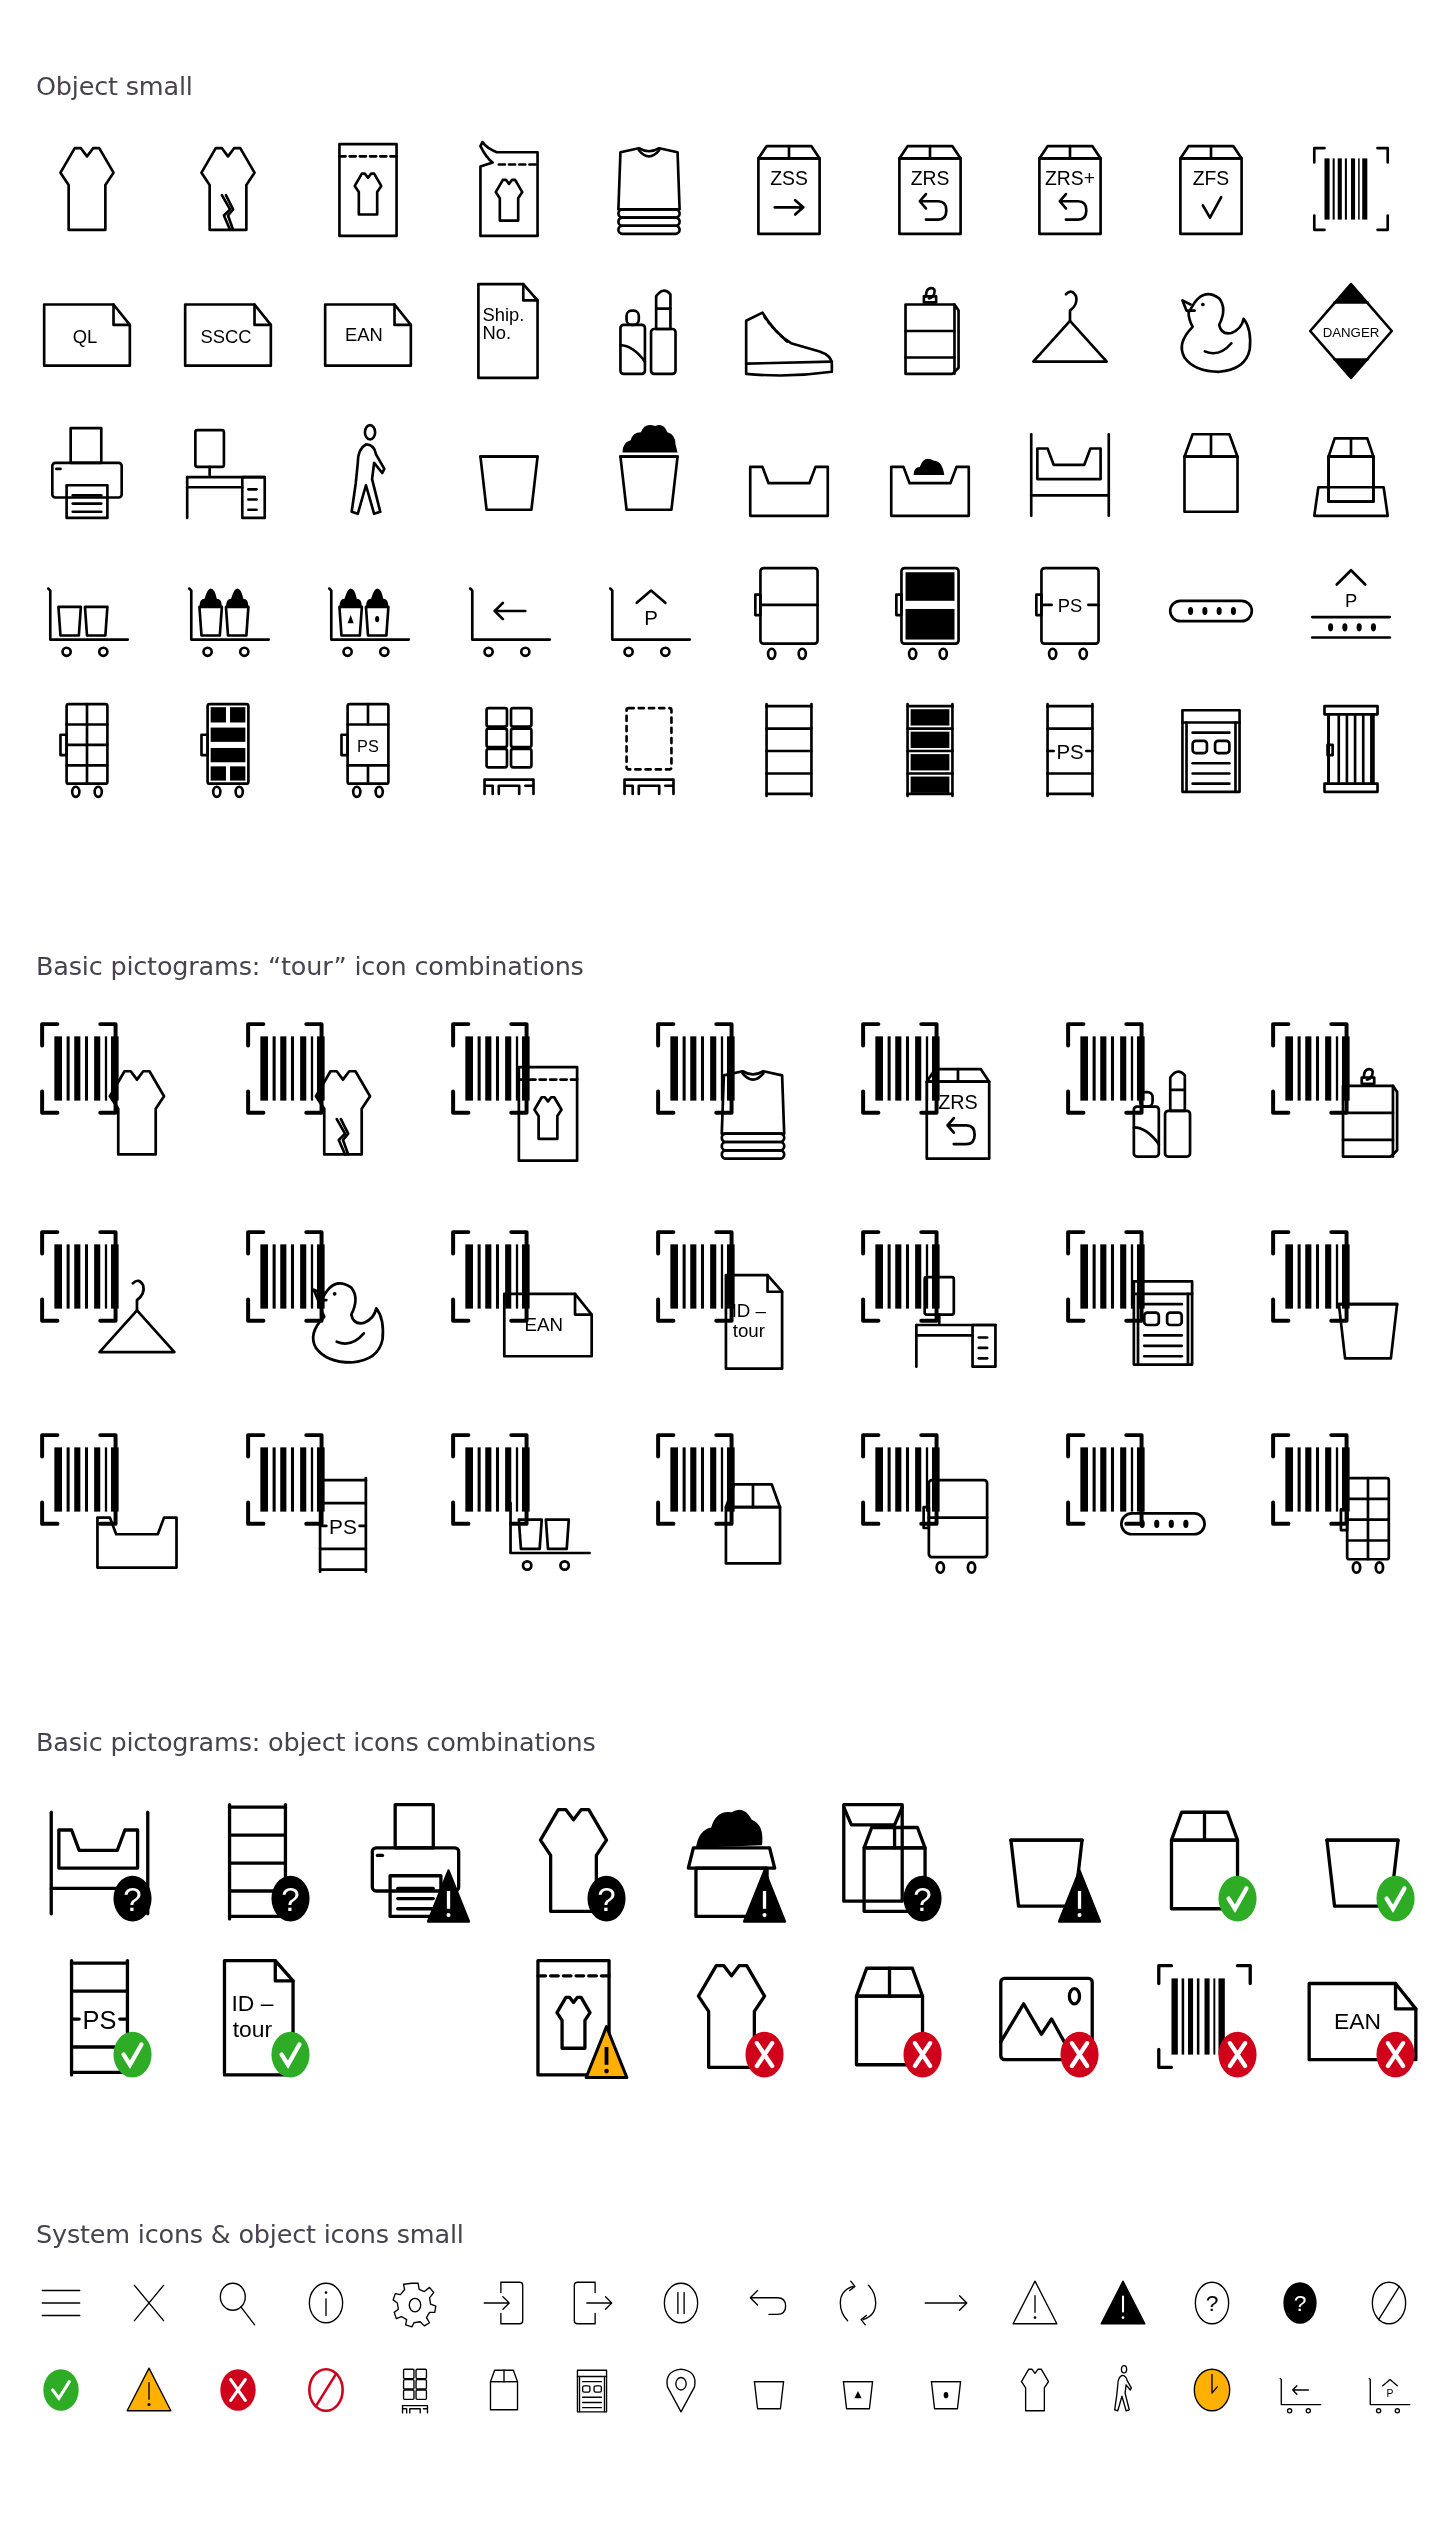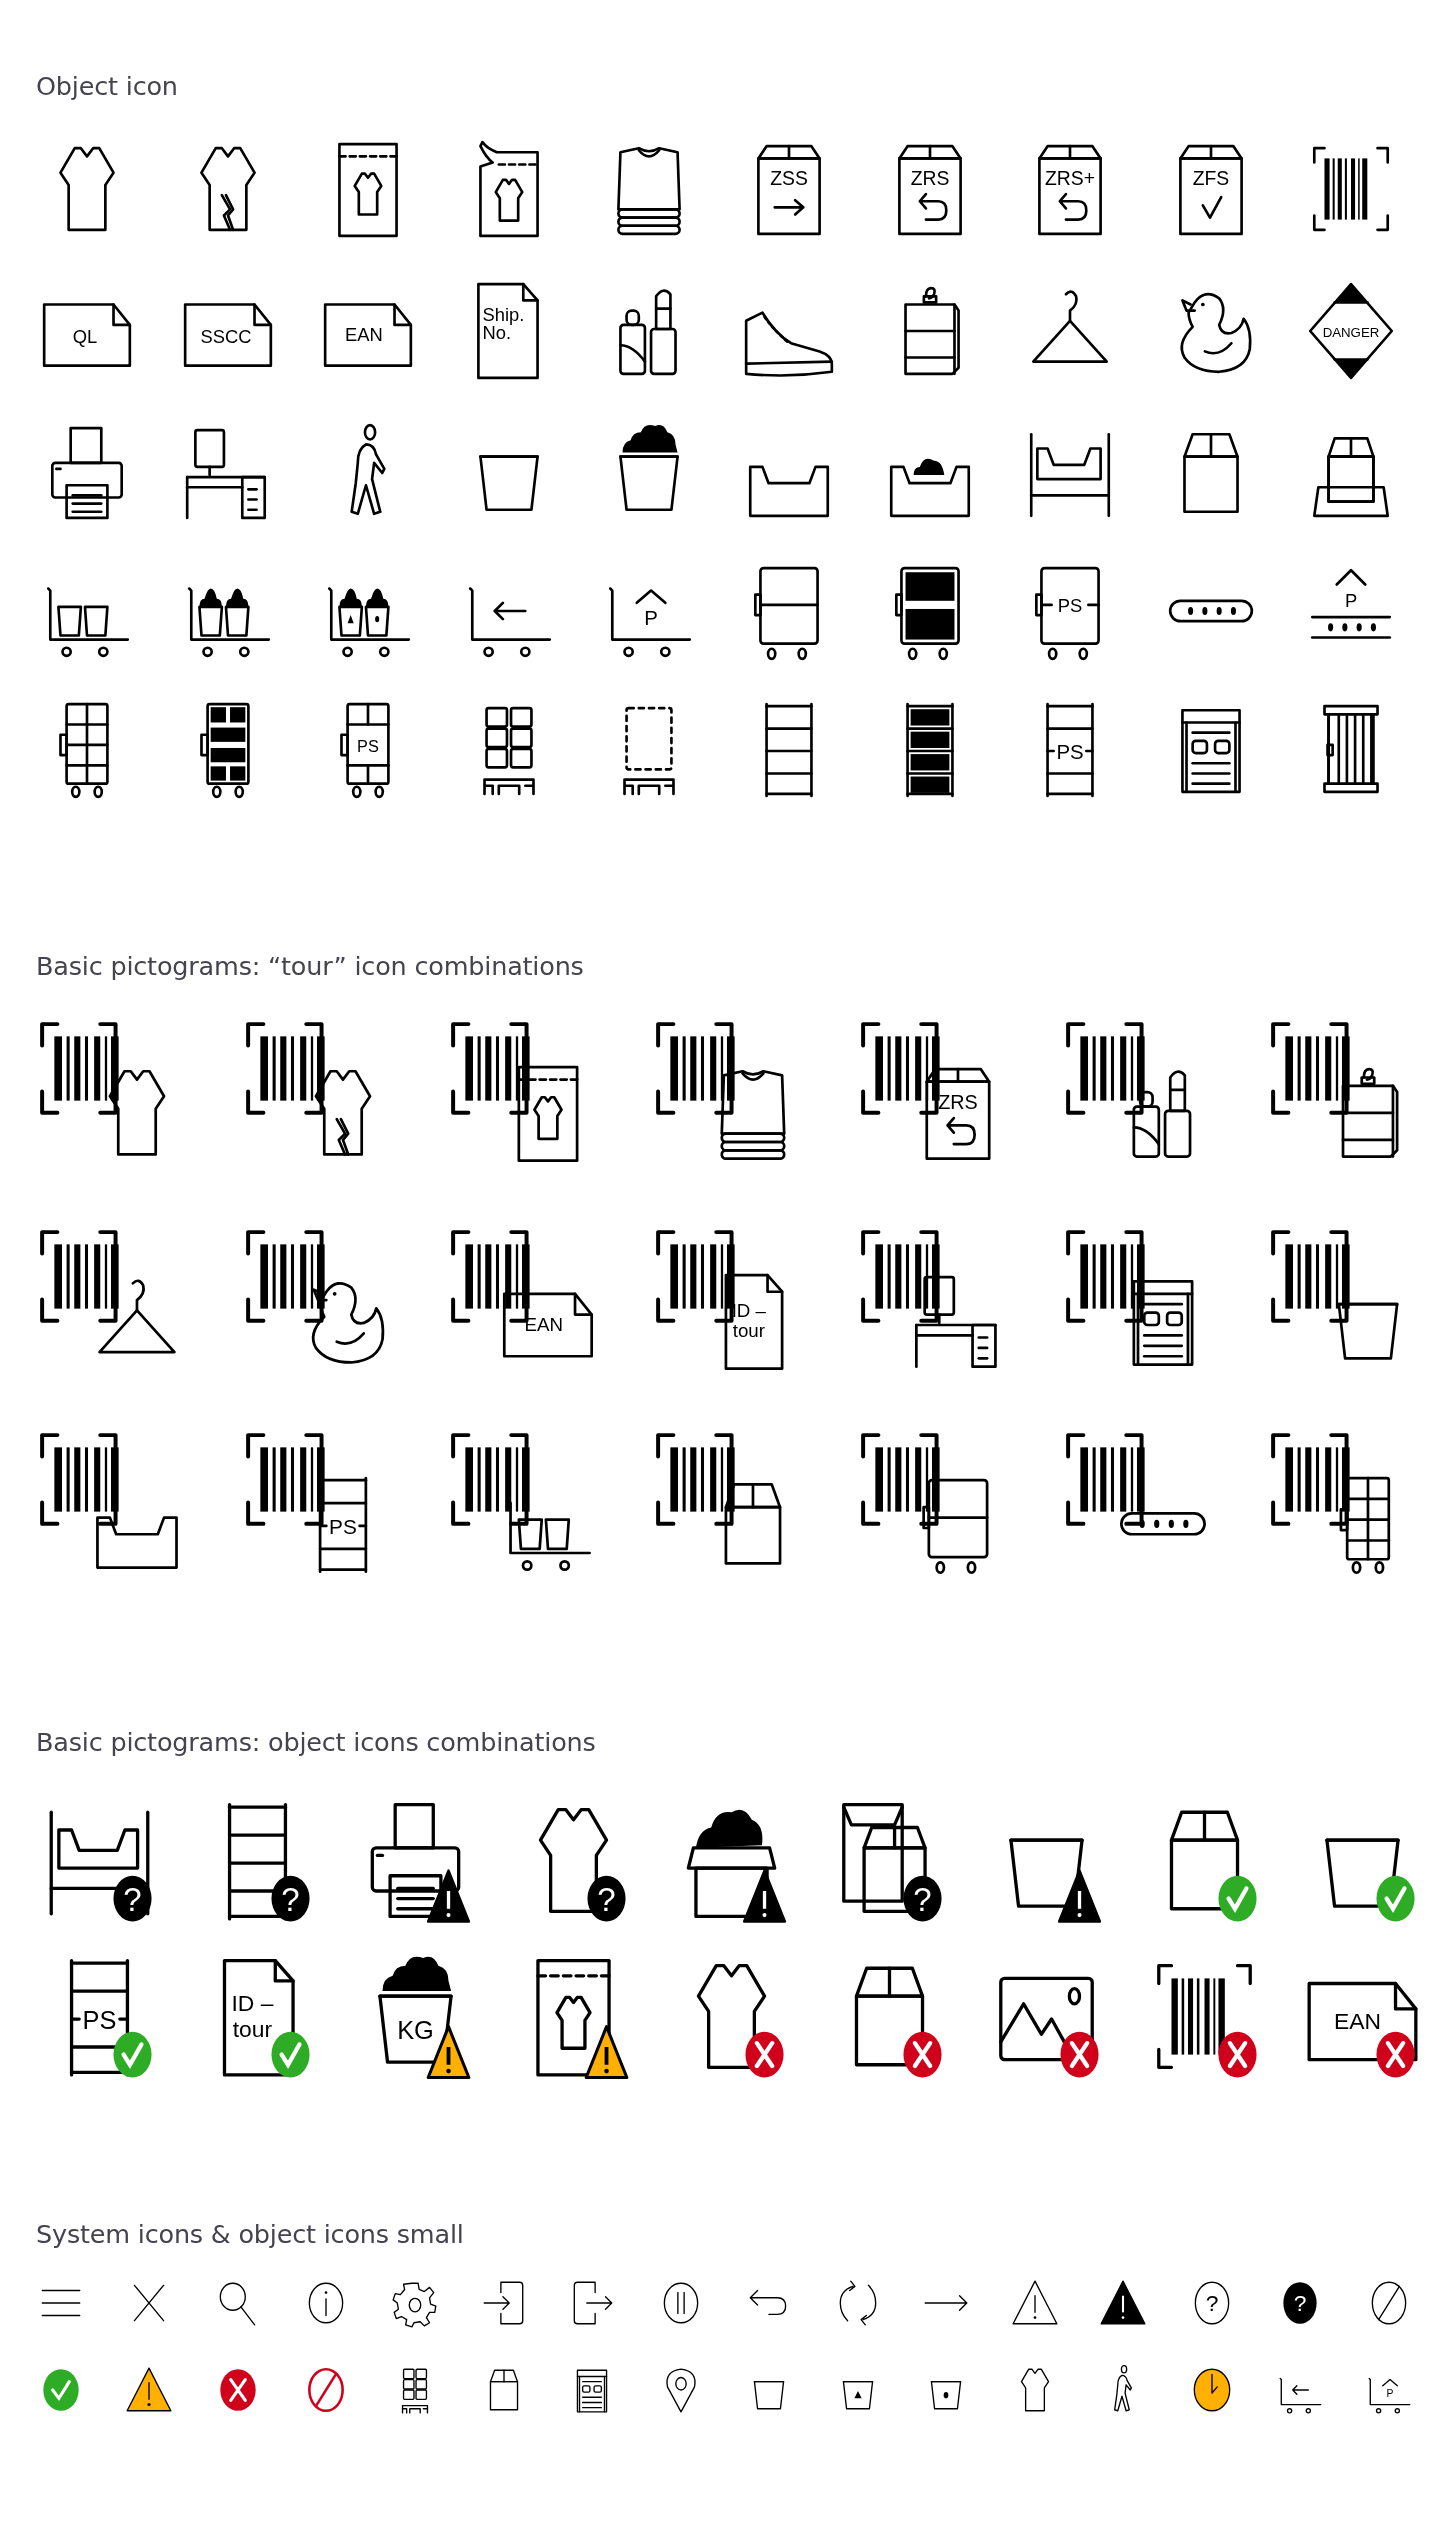--- a/index.html
+++ b/index.html
@@ -8,21 +8,21 @@
   .section-title { position: absolute; left: 36px; margin: 0; font-size: 25.5px; font-weight: 500;
                    color: #46434f; letter-spacing: -0.2px; font-family: "DejaVu Sans", sans-serif; }
   .grid { position: absolute; left: 0; top: 0; width: 1455px; height: 2525px; pointer-events: none; }
   .icon { position: absolute; pointer-events: auto; display: flex; align-items: center; justify-content: center; }
   .icon svg { overflow: visible; }
   .icon svg text { font-family: "Liberation Sans", sans-serif; }
 </style>
 </head>
 <body>
 
-<h2 class="section-title" style="top:71px">Object icon</h2>
+<h2 class="section-title" style="top:71px">Object small</h2>
 <h2 class="section-title" style="top:951px">Basic pictograms: “tour” icon combinations</h2>
 <h2 class="section-title" style="top:1727px">Basic pictograms: object icons combinations</h2>
 <h2 class="section-title" style="top:2219px">System icons &amp; object icons small</h2>
 
 <div class="grid" id="icon-grid">
     <div class="icon" style="left: 36px; top: 138px; width: 102px; height: 102px;">
       <svg viewBox="0 0 100 100" width="102" height="102">
         <path d="M38,10 L44,10 L50,18 L56,10 L62,10 L76,34 L68,46 L68,90 L32,90 L32,46 L24,34 Z" stroke="#000" stroke-width="2.6" fill="none" stroke-linejoin="round" stroke-linecap="round"></path>
       </svg>
     </div>
@@ -1008,31 +1008,20 @@
     <div class="icon" style="left: 194px; top: 1953px; width: 127px; height: 127px;">
       <svg viewBox="0 0 100 100" width="127" height="127">
         <path d="M24,6 L64,6 L78,22 L78,96 L24,96 Z" stroke="#000" stroke-width="2.6" fill="none" stroke-linejoin="round" stroke-linecap="round"></path>
         <path d="M64,6 L64,22 L78,22" stroke="#000" stroke-width="2.6" fill="none" stroke-linejoin="round" stroke-linecap="round"></path>
         <text x="46" y="46" font-size="18" text-anchor="middle" fill="#000">ID –</text>
         <text x="46" y="66" font-size="18" text-anchor="middle" fill="#000">tour</text>
         <ellipse cx="76" cy="80" rx="15" ry="18" fill="#2eac26"></ellipse>
         <path d="M69,80 L74,88 L83,72" fill="none" stroke="#fff" stroke-width="3.4" stroke-linecap="round"></path>
       </svg>
     </div>
-    <div class="icon" style="left: 352px; top: 1953px; width: 127px; height: 127px;">
-      <svg viewBox="0 0 100 100" width="127" height="127">
-        <path d="M24,30 q0,-10 8,-12 q2,-8 10,-8 q4,-10 14,-6 q8,-4 12,6 q8,2 8,12 l2,8 L24,30 Z" fill="#000"></path>
-        <path d="M22,34 L78,34 L72,86 L28,86 Z" stroke="#000" stroke-width="2.6" fill="none" stroke-linejoin="round" stroke-linecap="round"></path>
-        <line x1="22" y1="34" x2="78" y2="34" stroke="#000" stroke-width="2.6" fill="none" stroke-linejoin="round" stroke-linecap="round"></line>
-        <text x="50" y="68" font-size="20" text-anchor="middle" fill="#000">KG</text>
-        <path d="M76,58 L92,98 L60,98 Z" fill="#ffb000" stroke="#000" stroke-width="2.4" stroke-linejoin="round"></path>
-        <line x1="76" y1="74" x2="76" y2="88" stroke="#000" stroke-width="3"></line>
-        <circle cx="76" cy="93" r="1.8" fill="#000"></circle>
-      </svg>
-    </div>
     <div class="icon" style="left: 510px; top: 1953px; width: 127px; height: 127px;">
       <svg viewBox="0 0 100 100" width="127" height="127">
         <rect x="22" y="6" width="56" height="90" stroke="#000" stroke-width="2.6" fill="none" stroke-linejoin="round" stroke-linecap="round"></rect>
         <line x1="22" y1="18" x2="78" y2="18" stroke="#000" stroke-width="2.6" fill="none" stroke-linejoin="round" stroke-linecap="round" stroke-dasharray="6 4"></line>
         <path d="M44,35 L47,35 L50,39 L53,35 L56,35 L63,47 L59,53 L59,75 L41,75 L41,53 L37,47 Z" stroke="#000" stroke-width="2.6" fill="none" stroke-linejoin="round" stroke-linecap="round"></path>
         <path d="M76,58 L92,98 L60,98 Z" fill="#ffb000" stroke="#000" stroke-width="2.4" stroke-linejoin="round"></path>
         <line x1="76" y1="74" x2="76" y2="88" stroke="#000" stroke-width="3"></line>
         <circle cx="76" cy="93" r="1.8" fill="#000"></circle>
       </svg>
     </div>

